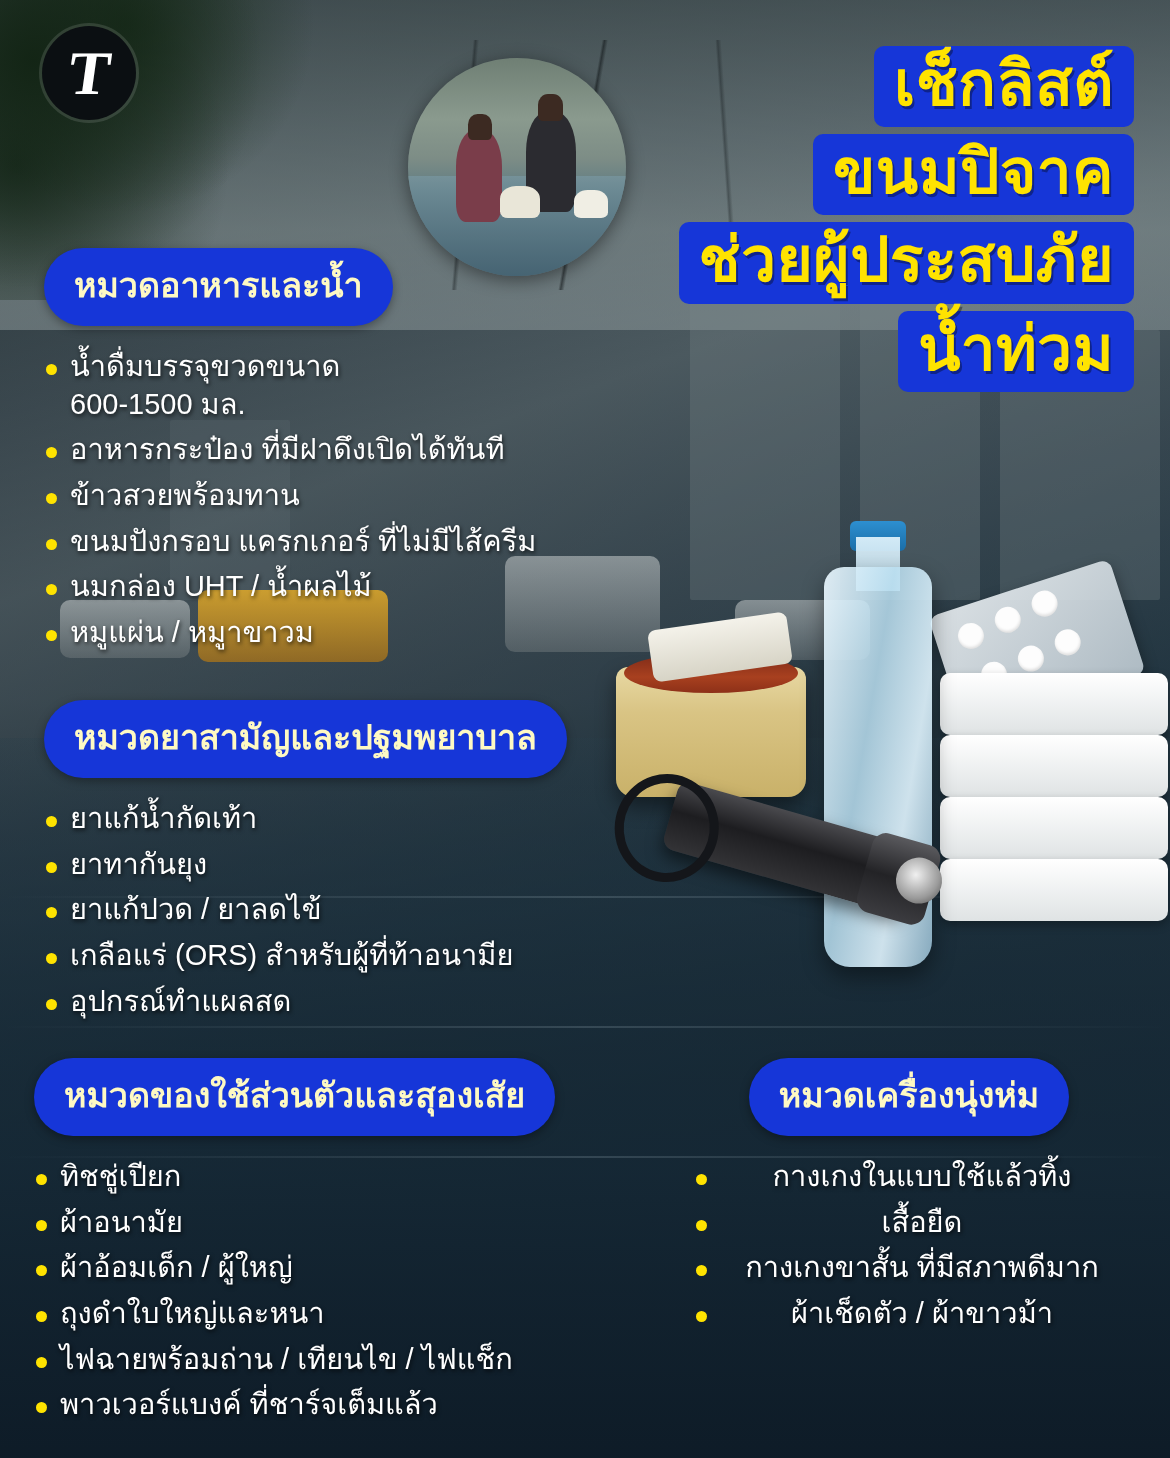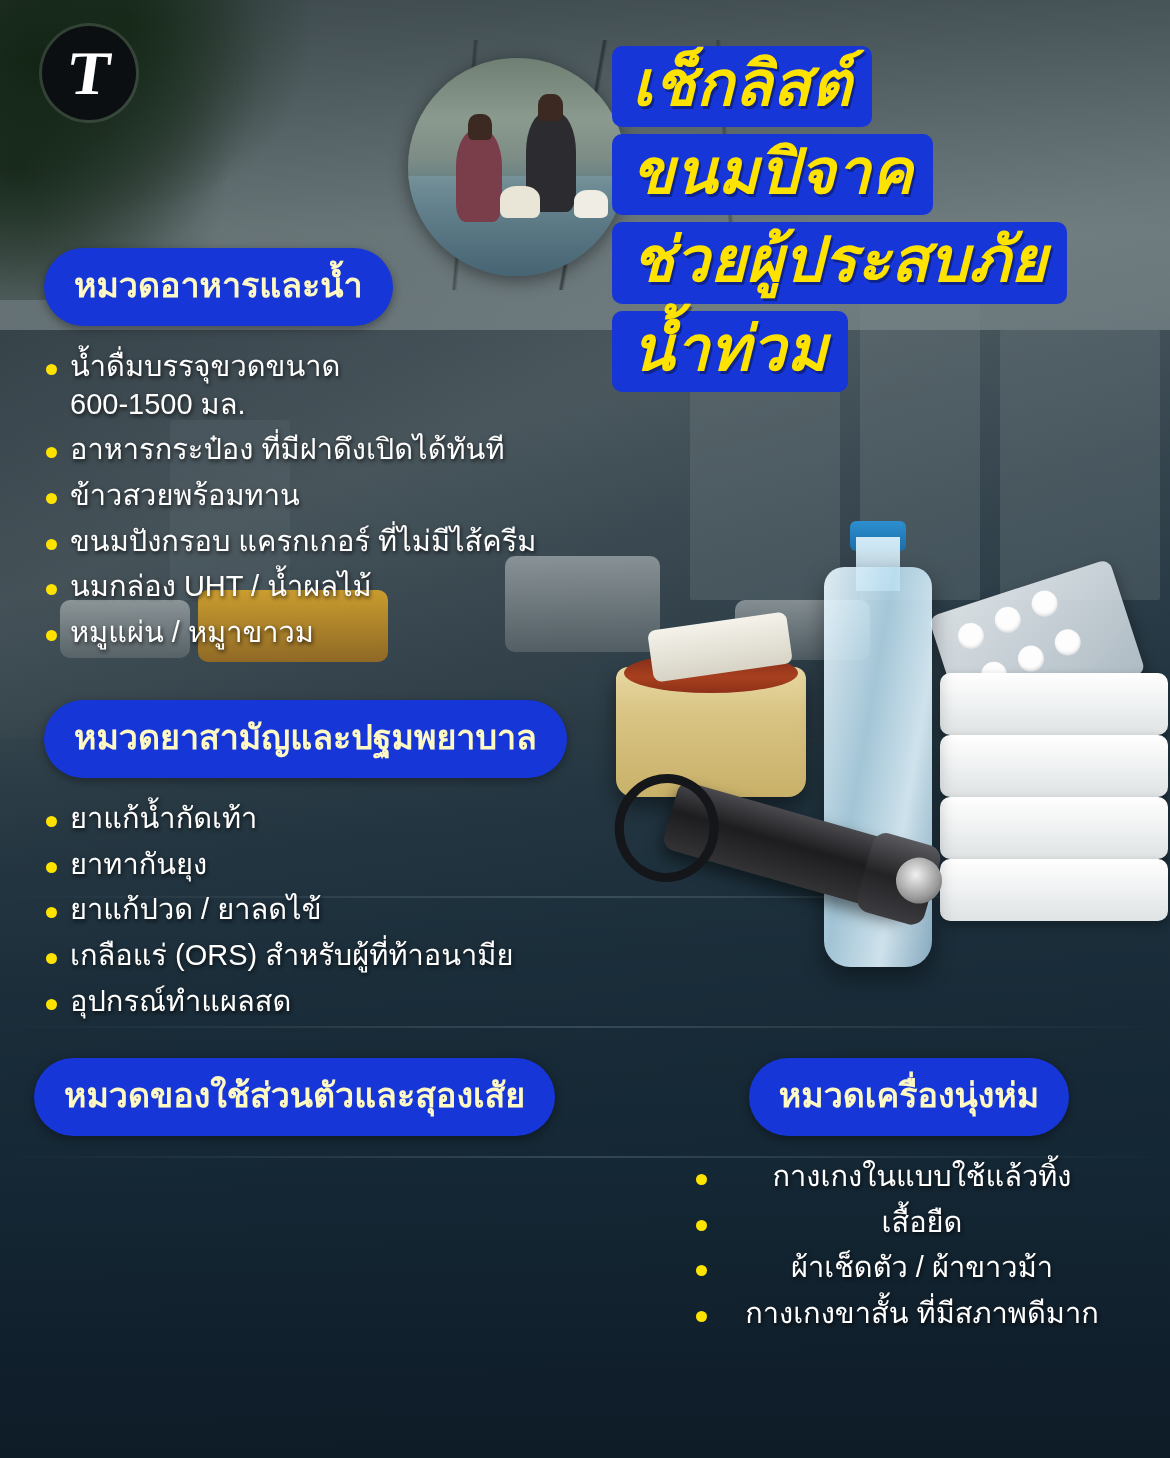--- a/index.html
+++ b/index.html
@@ -96,23 +96,23 @@
   }
   .p1 { left: 48px; top: 72px; width: 46px; height: 92px; background: #7a3d4a; }
   .p1head { left: 60px; top: 56px; width: 24px; height: 26px; border-radius: 50%; background: #3c2a22; }
   .p2 { left: 118px; top: 54px; width: 50px; height: 100px; background: #2b2b30; }
   .p2head { left: 130px; top: 36px; width: 25px; height: 27px; border-radius: 50%; background: #3c2a22; }
   .bagw { left: 92px; top: 128px; width: 40px; height: 32px; border-radius: 8px; background: #e9e6d8; }
   .bagw2 { left: 166px; top: 132px; width: 34px; height: 28px; border-radius: 8px; background: #f0eee4; }
 
   
   .headline {
-    position: absolute; right: 28px; top: 46px;
+    position: absolute; right: 36px; top: 46px;
     width: 530px;
-    font-style: italic;
+    text-align: right;
   }
   .hl-line {
     display: inline-block;
     background: #1636d8;
     color: #ffe300;
     font-size: 62px;
     line-height: 1.02;
     font-weight: 700;
     padding: 6px 20px 12px 20px;
     border-radius: 10px;
@@ -334,25 +334,33 @@
       <li>ยาแก้น้ำกัดเท้า</li>
       <li>ยาทากันยุง</li>
       <li>ยาแก้ปวด / ยาลดไข้</li>
       <li>เกลือแร่ (ORS) สำหรับผู้ที่ท้าอนามีย</li>
       <li>อุปกรณ์ทำแผลสด</li>
     </ul>
   </div>
 
   <div class="section" id="sec-hyg">
     <span class="chip">หมวดของใช้ส่วนตัวและสุองเสัย</span>
+    <ul class="items">
+      <li>ทิชชู่เปียก</li>
+      <li>ผ้าอนามัย</li>
+      <li>ผ้าอ้อมเด็ก / ผู้ใหญ่</li>
+      <li>ถุงดำใบใหญ่และหนา</li>
+      <li>ไฟฉายพร้อมถ่าน / เทียนไข / ไฟแช็ก</li>
+      <li>พาวเวอร์แบงค์ ที่ชาร์จเต็มแล้ว</li>
+    </ul>
   </div>
 
   <div class="section" id="sec-cloth">
     <span class="chip">หมวดเครื่องนุ่งห่ม</span>
     <ul class="items">
       <li>กางเกงในแบบใช้แล้วทิ้ง</li>
       <li>เสื้อยืด</li>
+      <li>กางเกงขาสั้น ที่มีสภาพดีมาก</li>
       <li>ผ้าเช็ดตัว / ผ้าขาวม้า</li>
-      <li>กางเกงขาสั้น ที่มีสภาพดีมาก</li>
     </ul>
   </div>
 
 </div>
 
 </body></html>

